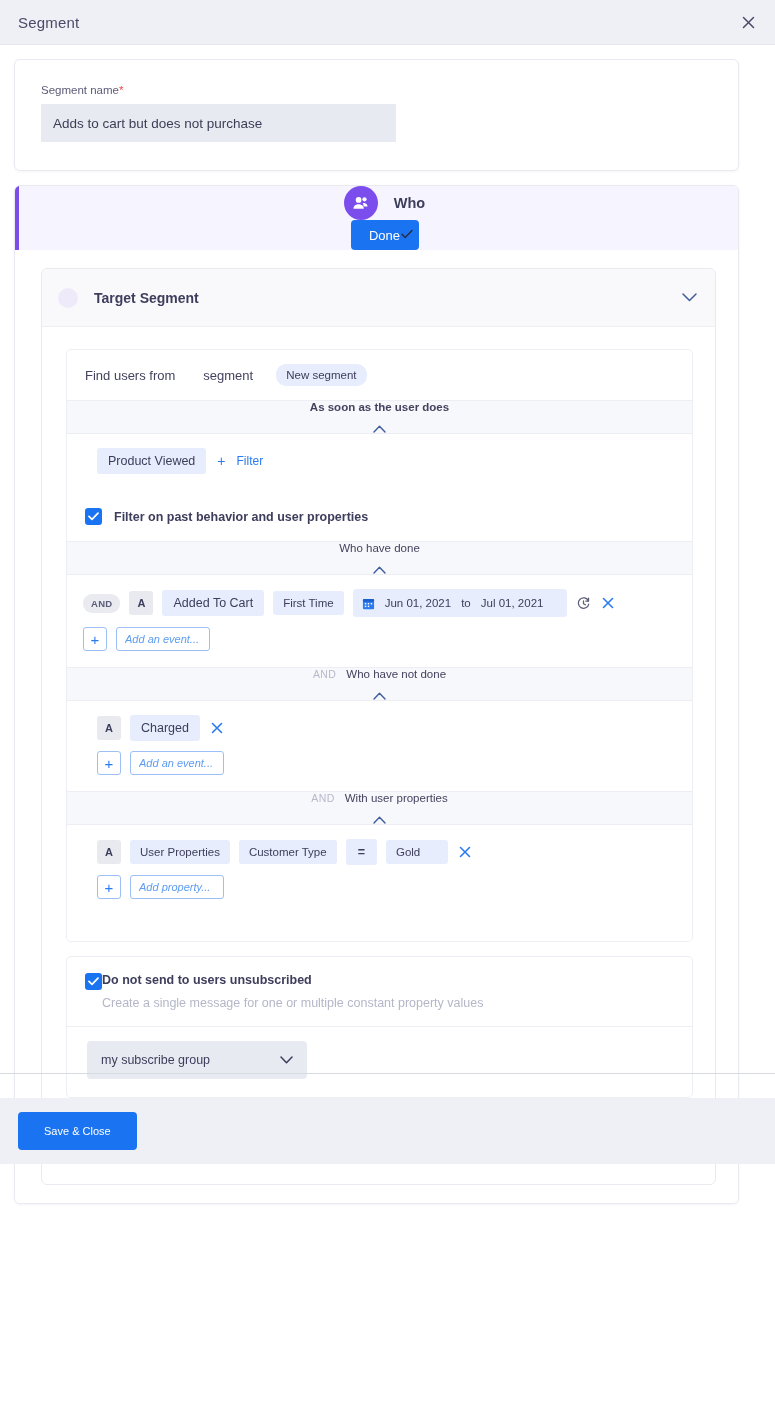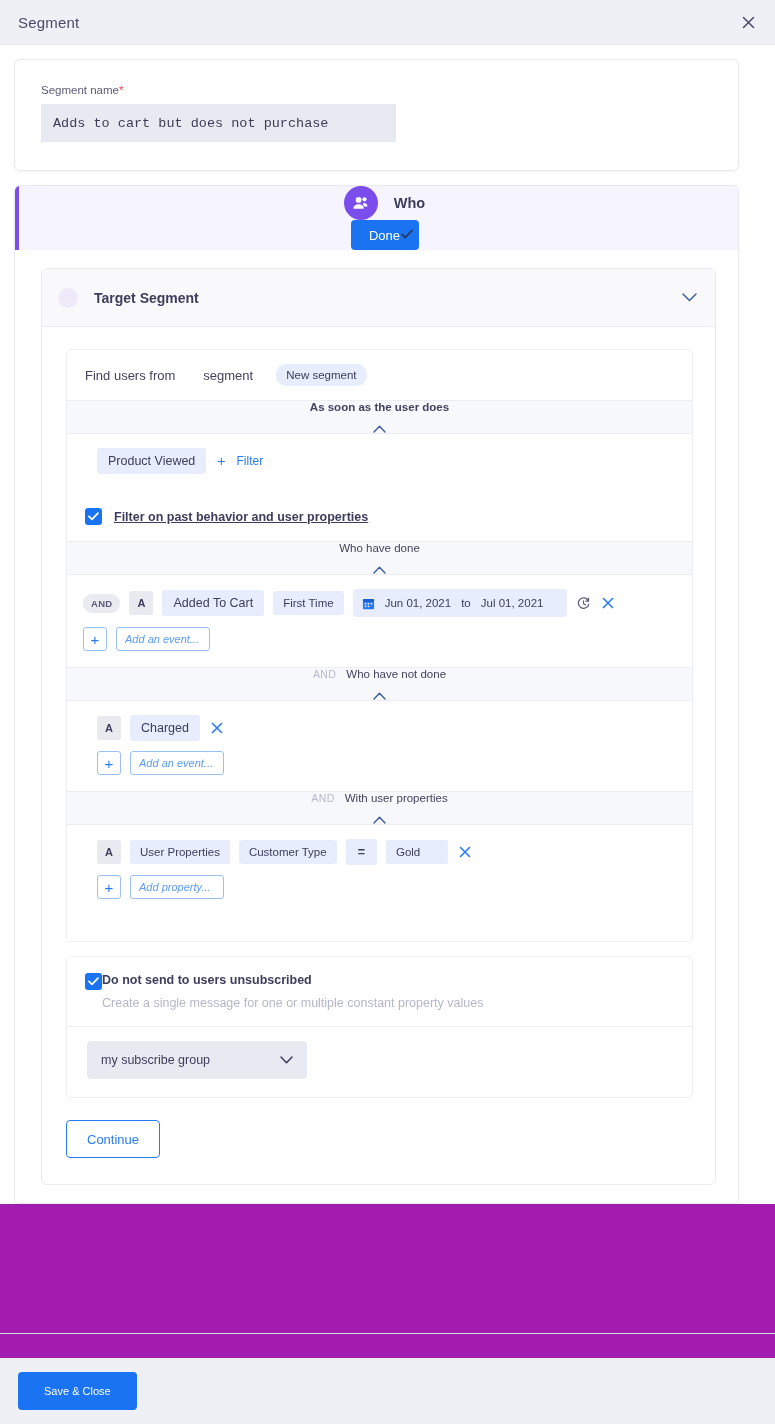--- a/index.html
+++ b/index.html
@@ -4,21 +4,21 @@
 <style>
   * { box-sizing: border-box; margin: 0; padding: 0; }
   html, body {
     width: 775px;
     height: 1424px;
     font-family: "Liberation Sans", sans-serif;
     background: #ffffff;
     color: #3d3d55;
     overflow: hidden;
   }
-  .app { position: relative; width: 775px; height: 1424px; background:#a21caf; }
+  .app { position: relative; width: 775px; height: 1164px; background:#fde047; }
 
   
   .topbar {
     height: 45px;
     background: #eef0f5;
     display: flex;
     align-items: center;
     justify-content: space-between;
     padding: 0 16px 0 18px;
     border-bottom: 1px solid #e6e8ee;
@@ -42,21 +42,21 @@
 
   
   .name-card { padding: 24px 26px 28px 26px; }
   .field-label { font-size: 11.5px; color:#5b5b78; margin-bottom: 8px; }
   .req { color:#f5484a; }
   .name-input {
     width: 355px; height: 38px;
     background:#e8eaf1;
     border:none; border-radius:0;
     padding: 0 12px;
-    font-family:Liberation Mono, monospace;
+    font-family:Liberation Sans, sans-serif;
     font-size: 13.5px; color:#3d3d55;
   }
 
   
   .who-wrap { margin-top: 14px; border:1px solid #e9eaf0; border-radius:6px; overflow:hidden; box-shadow:0 1px 3px rgba(40,45,80,.05); background:#fff;}
   .who-header {
     background:#f6f4fe;
     border-left: 4px solid #7b4dea;
     height: 64px;
     display:flex; align-items:center; justify-content:space-between;
@@ -175,21 +175,21 @@
   }
   .add-input::placeholder { color:#5d9cf0; font-style:italic; }
 
   .filter-cb-row { display:flex; align-items:center; gap:12px; padding: 18px 18px 16px 18px; }
   .cb {
     width:17px; height:17px; border-radius:3px; background:#1a73f0;
     display:flex; align-items:center; justify-content:center;
     cursor:pointer; flex:none;
   }
   .cb svg { display:block; }
-  .cb-label { font-size:12.5px; font-weight:bold; color:#3d3d5c;text-decoration:underline; }
+  .cb-label { font-size:12.5px; font-weight:bold; color:#3d3d5c; }
 
   
   .unsub-card { margin-top: 14px; border:1px solid #eceef3; border-radius:5px; background:#fff; overflow:hidden; }
   .unsub-top { padding: 16px 18px 16px 18px; }
   .unsub-head { display:flex; align-items:flex-start; }
   .unsub-title { font-size:12.5px; font-weight:bold; color:#3d3d5c; }
   .unsub-sub { font-size:12.5px; color:#b4b7c8; margin-top: 9px; }
   .unsub-bottom { border-top:1px solid #eceef3; padding: 14px 18px 18px 20px; }
   .sel-label { font-size:11.5px; color:#5b5b78; margin-bottom: 8px; }
   .select-box {

